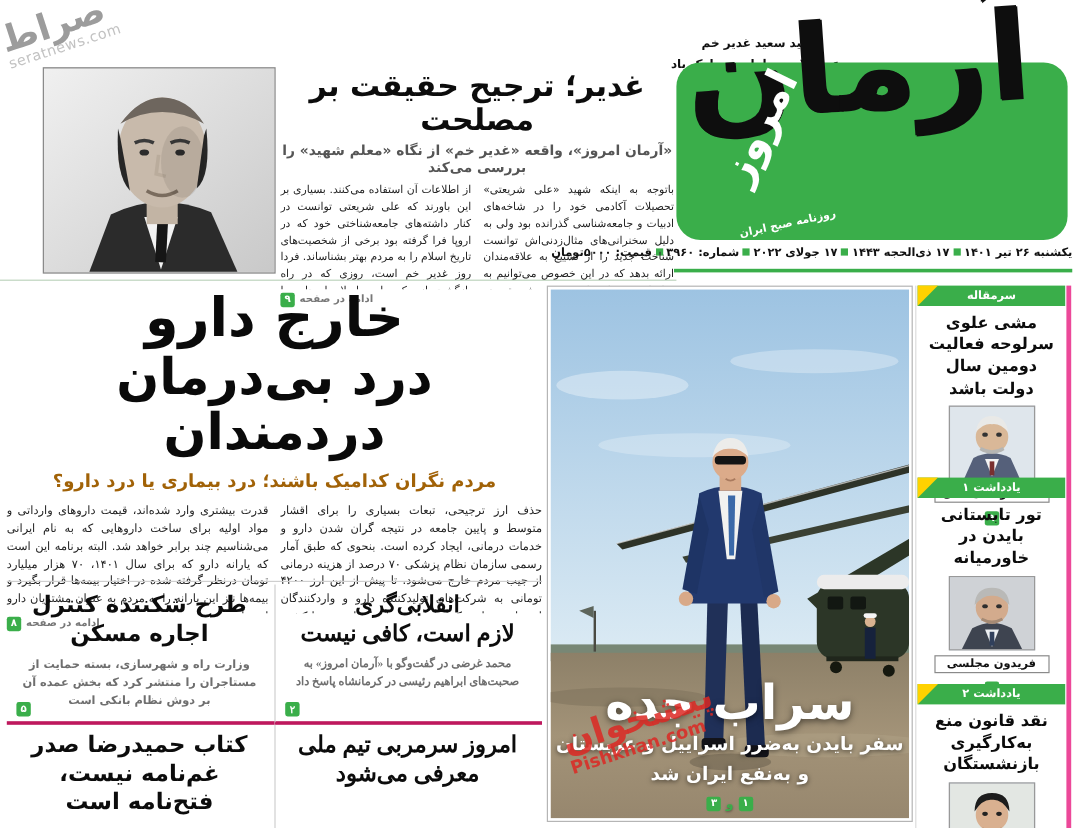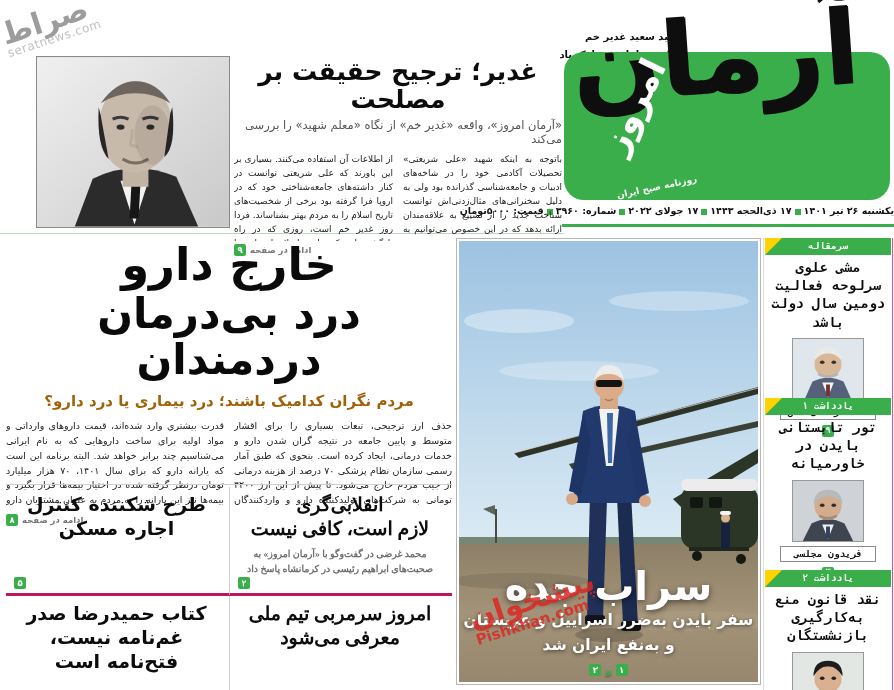--- a/index.html
+++ b/index.html
@@ -22,21 +22,21 @@
   .dateline { position:absolute; left:0; right:0; top:205px; text-align:center; font-size:9.5px; font-weight:bold; color:#111; white-space:nowrap; }
   .dl-sep { display:inline-block; width:6px; height:6px; background:var(--green); margin:0 3px; vertical-align:middle; }
   .masthead-rule { position:absolute; left:0; right:0; top:224px; height:3px; background:var(--green); }
   .header-rule { position:absolute; left:0; top:233px; width:564px; height:1px; background:#bed4be; }
 
   
   .portrait-box { position:absolute; left:36px; top:56px; width:194px; height:172px; border:1px solid #8a8a8a; background:#ddd; }
   .portrait-box svg { display:block; width:100%; height:100%; }
   .ghadir { position:absolute; left:234px; top:58px; width:328px; height:172px; }
   .ghadir-head { font-size:25px; font-weight:bold; text-align:center; color:#0c0c0c; line-height:1.1; }
-  .ghadir-sub { font-size:11.5px; font-weight:normal; color:#555; text-align:right; margin-top:5px; }
+  .ghadir-sub { font-size:11.5px; font-weight:bold; color:#555; text-align:center; margin-top:5px; }
   .two-col { display:flex; gap:10px; margin-top:7px; }
   .two-col .col { flex:1; font-size:9px; line-height:1.55; text-align:justify; color:#222; overflow:hidden; }
   .ghadir .col { height:88px; }
   .cont { display:flex; align-items:center; gap:4px; justify-content:flex-start; direction:rtl; margin-top:3px; float:left; }
   .cont-label { font-size:8.5px; font-weight:bold; color:#777; }
   .pbadge { display:inline-block; width:12px; height:12px; background:var(--green); color:#fff; font-size:8.5px; font-weight:bold; text-align:center; line-height:12px; border-radius:2px; }
 
   
   .main-col { position:absolute; left:6px; top:238px; width:446px; height:452px; }
   .main-h1 { font-size:45px; font-weight:bold; text-align:center; color:#0a0a0a; line-height:1.18; letter-spacing:-1px; }
@@ -60,21 +60,21 @@
   .caption { position:absolute; left:0; right:0; bottom:6px; text-align:center; color:#fff; z-index:3; }
   .cap-title { font-size:40px; font-weight:bold; text-shadow:0 2px 6px rgba(0,0,0,.55); line-height:1.1; }
   .cap-sub { font-size:15.5px; font-weight:bold; text-shadow:0 1px 4px rgba(0,0,0,.6); line-height:1.6; }
   .cap-pages { margin-top:6px; display:flex; justify-content:center; align-items:center; gap:4px; }
   .cap-sep { color:var(--green); font-size:10px; font-weight:bold; text-shadow:0 1px 2px rgba(0,0,0,.4); }
   .wm-pishkhan { position:absolute; left:10px; bottom:52px; transform:rotate(-18deg); z-index:4; text-align:left; }
   .wm-pishkhan .fa { color:rgba(220,40,35,.85); font-size:30px; font-weight:bold; line-height:.9; }
   .wm-pishkhan .en { color:rgba(220,40,35,.85); font-size:15px; font-weight:bold; }
 
   
-  .sidebar { position:absolute; left:763px; top:238px; width:130px; height:452px; border-left:1px solid #ddd; border-right:1px solid #ec4899;font-family:Liberation Mono, monospace; }
+  .sidebar { position:absolute; left:763px; top:238px; width:130px; height:452px; border-left:1px solid #ddd; border-right:4px solid #ec4899; }
   .sec { position:relative; text-align:center; }
   .sec-head { position:relative; height:17px; background:var(--green); color:#fff; font-size:9.5px; font-weight:bold; line-height:17px; text-align:center; margin:0 1px; }
   .sec-fold { position:absolute; left:0; top:0; width:0; height:0; border-top:17px solid var(--yellow); border-right:17px solid transparent; }
   .sec-h { font-size:13.5px; font-weight:bold; line-height:1.35; color:#0c0c0c; padding:5px 6px 2px; }
   .sec-photo { width:72px; height:62px; margin:3px auto 0; border:1px solid #999; background:#cfd8df; }
   .sec-photo svg { display:block; width:100%; height:100%; }
   .sec-name { width:96px; margin:4px auto 0; border:1px solid #8a8a8a; font-size:9.5px; font-weight:bold; padding:1px 2px; color:#111; }
   .sec-badge { margin:5px auto 0; }
 </style>
 </head>
@@ -167,20 +167,21 @@
         <div class="g-sub">محمد غرضی در گفت‌وگو با «آرمان امروز» به صحبت‌های ابراهیم رئیسی در کرمانشاه پاسخ داد</div>
         <div class="cont g-cont">
           <span class="pbadge">۲</span>
         </div>
       </div>
       <div class="gcell r1">
         <div class="g-h">
           <div>طرح شکننده کنترل</div>
           <div>اجاره مسکن</div>
         </div>
+        <div class="g-sub">وزارت راه و شهرسازی، بسته حمایت از مستاجران را منتشر کرد که بخش عمده آن بر دوش نظام بانکی است</div>
         <div class="cont g-cont">
           <span class="pbadge">۵</span>
         </div>
       </div>
       <div class="gcell cR">
         <div class="g-h">
           <div>امروز سرمربی تیم ملی</div>
           <div>معرفی می‌شود</div>
         </div>
 

